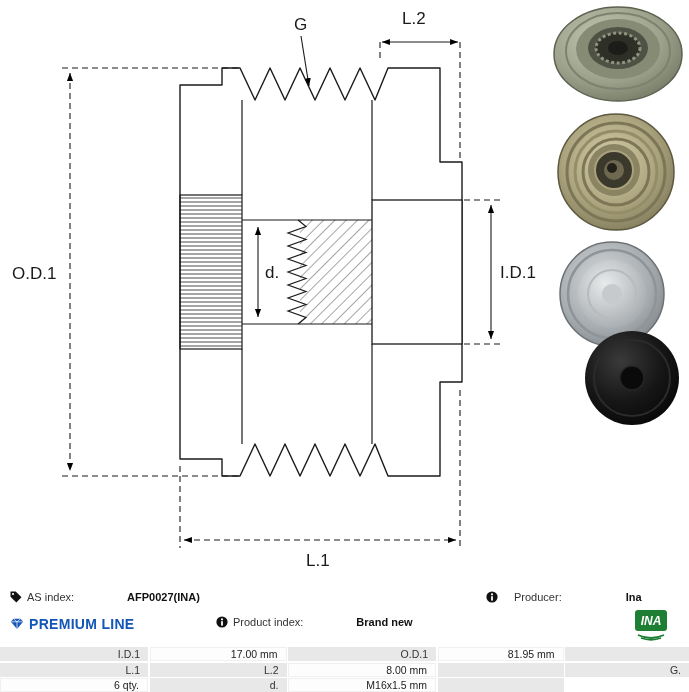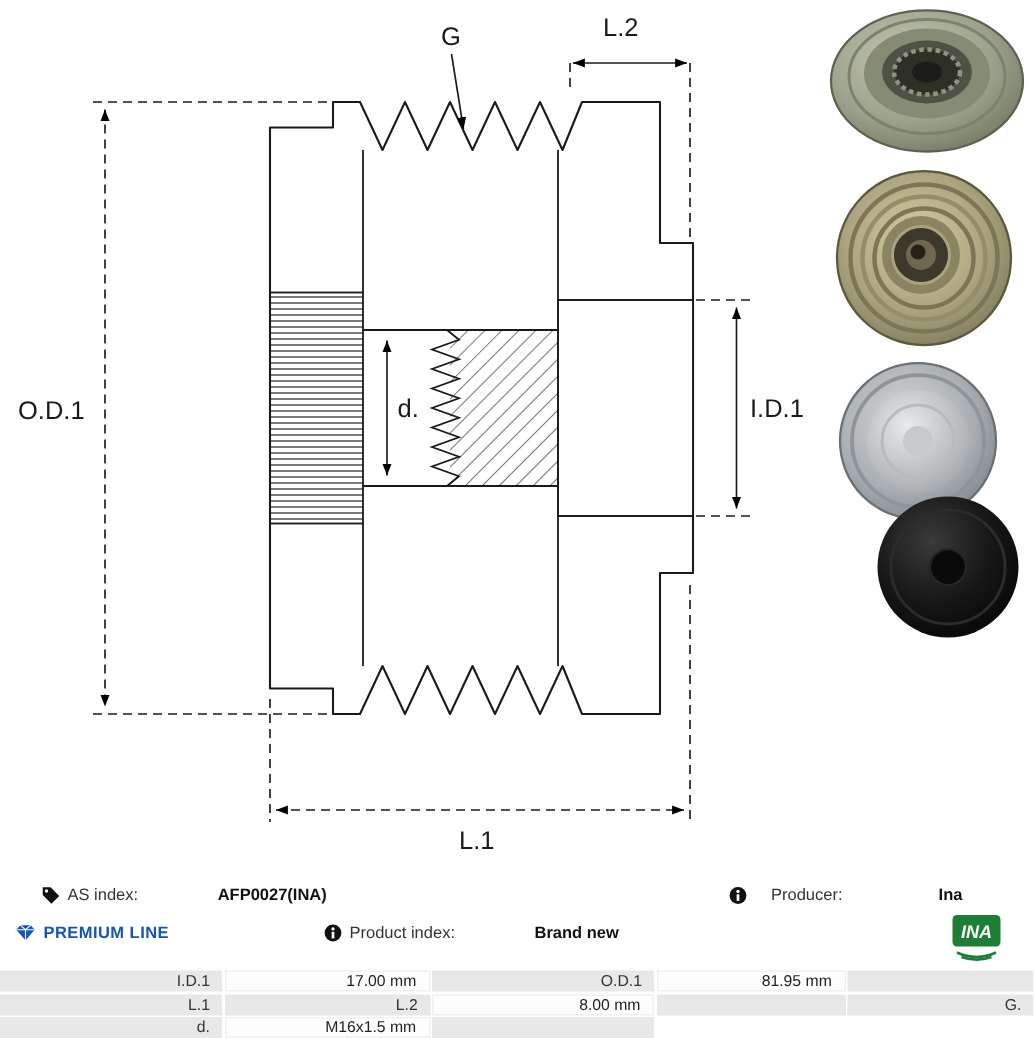--- a/index.html
+++ b/index.html
@@ -16,21 +16,21 @@
   .thin { stroke:#1a1a1a; stroke-width:1.2; fill:none; }
 
   
   .photo { position:absolute; }
   .photo svg { display:block; }
 
   
   .bottom { position:absolute; left:0; top:585px; width:689px; height:107px; background:#fff; }
   .info-item { position:absolute; display:flex; align-items:center; gap:5px; font-size:11px; white-space:nowrap; color:#333; }
   .info-item b { color:#111;margin-left:48px; }
-  .premium { color:var(--premium-blue); font-weight:bold; letter-spacing:0.3px; font-size:11px; }
+  .premium { color:var(--premium-blue); font-weight:bold; letter-spacing:0.3px; font-size:14px; }
   .icon-svg { flex:0 0 auto; display:block; }
   .gem path.body { fill:var(--premium-blue); }
   .ina-logo { position:absolute; }
   .ina-logo rect { fill:var(--ina-green); }
   .ina-logo path { stroke:var(--ina-green); fill:none; stroke-width:1.8; }
   .ina-logo text { fill:#fff; font-weight:bold; font-style:italic; font-size:12px; font-family:"Liberation Sans",sans-serif; }
 
   
   .specs { position:absolute; left:0; top:62px; width:689px; display:grid;
            grid-template-columns:148px 137px 148px 126px 1fr; gap:1.5px; background:#fff; }
@@ -177,21 +177,21 @@
         </radialGradient>
       </defs>
       <circle cx="52" cy="50" r="47" fill="url(#p4g)"></circle>
       <circle cx="52" cy="50" r="38" fill="none" stroke="#2b2b2b" stroke-width="2"></circle>
       <circle cx="52" cy="50" r="12" fill="#0a0a0a" stroke="#262626" stroke-width="1.5"></circle>
     </svg>
   </div>
 
   <div class="bottom">
 
-    <div class="info-item" style="left:28px; top:6px;">
+    <div class="info-item" style="left:10px; top:6px;">
       <svg class="icon-svg" width="12" height="12" viewBox="0 0 12 12">
         <path d="M0.5,0.5 h5.2 l5.8,5.8 -5.2,5.2 -5.8,-5.8 z" fill="#111"></path>
         <circle cx="3" cy="3" r="1.1" fill="#fff"></circle>
       </svg>
       <span>AS index:</span>
       <b>AFP0027(INA)</b>
     </div>
 
 
     <div class="info-item" style="left:486px; top:6px;gap:16px;">
@@ -237,19 +237,20 @@
       <div class="cell lbl">O.D.1</div>
       <div class="cell val">81.95 mm</div>
       <div class="cell blank"></div>
 
       <div class="cell lbl">L.1</div>
       <div class="cell lbl">L.2</div>
       <div class="cell val">8.00 mm</div>
       <div class="cell blank"></div>
 
       <div class="cell lbl">G.</div>
+      <div class="cell val">6 qty.</div>
       <div class="cell lbl">d.</div>
       <div class="cell val">M16x1.5 mm</div>
       <div class="cell blank"></div>
     </div>
   </div>
 
 </div>
 
 </body></html>

